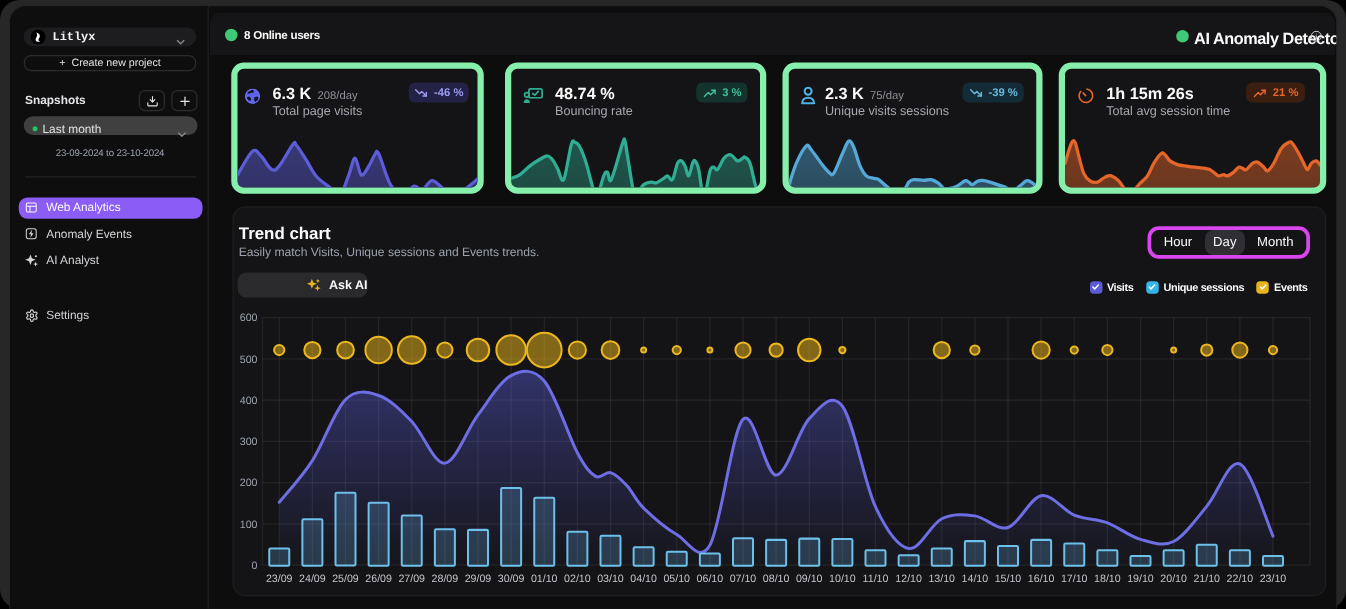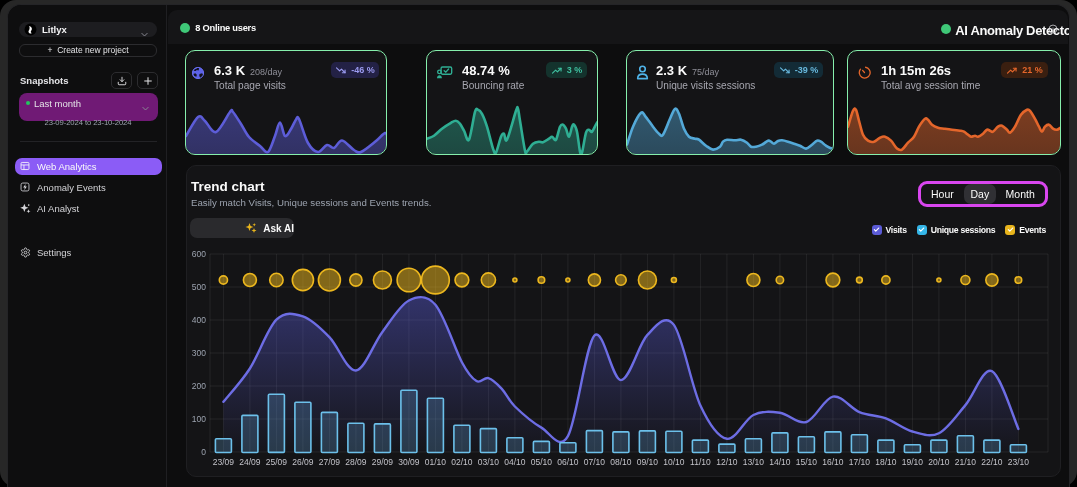--- a/index.html
+++ b/index.html
@@ -2,33 +2,33 @@
 <html><head><meta charset="utf-8">
 <style>
 * { margin:0; padding:0; box-sizing:border-box; }
 html,body { width:1077px; height:487px; background:#000; font-family:"Liberation Sans",sans-serif; overflow:hidden; }
 .abs { position:absolute; }
 #frame { position:absolute; inset:0; background:#272727; border-radius:16px; }
 #app { position:absolute; left:7px; top:4px; right:7px; bottom:0; background:#0d0d0e; border-radius:14px 14px 0 0; border:1px solid #242427; border-bottom:none; overflow:hidden; }
 #sidebar { position:absolute; left:0; top:0; width:159px; bottom:0; background:#0e0e0f; border-right:1px solid #1f1f22; }
 .pill { position:absolute; background:#1d1d20; border-radius:8px; }
 .txt { position:absolute; white-space:nowrap; }
-.card { position:absolute; top:45px; height:105px; background:#141416; border:1px solid #86efac; border-radius:10px; overflow:hidden; }
+.card { position:absolute; top:45px; height:105px; background:#141416; border:5px solid #86efac; border-radius:10px; overflow:hidden; }
 .badge { position:absolute; top:11px; height:16px; border-radius:5px; font-size:9px; font-weight:700; display:flex; align-items:center; justify-content:center; gap:4px;margin-left:12px; }
 .val { position:absolute; top:12px; font-size:13px; font-weight:700; color:#fafafa; }
 .perday { font-size:9px; font-weight:400; color:#8f8f98; margin-left:5px; }
 .sub { position:absolute; top:28.5px; font-size:10.1px; color:#a7a7b0; }
 .mitem { position:absolute; left:7px; width:147px; height:17.5px; color:#d4d4d8; font-size:9.5px; }
 .mitem span { position:absolute; left:22px; top:3.5px; }
 </style></head>
 <body>
 <div id="frame"></div>
 <div id="app">
  <div id="sidebar">
-  <div class="pill" style="left:11px;top:16.5px;width:138px;height:15px;">
+  <div class="pill" style="left:11px;top:16.5px;width:138px;height:15px;font-family:Liberation Mono, monospace;">
     <svg width="13" height="13" viewBox="0 0 24 24" style="position:absolute;left:5px;top:1px">
 <circle cx="12" cy="12" r="11" fill="#000"></circle>
 <path d="M9.5 5.5c3.5 1 5.5 3 5 6-.4 2.4-2.2 3-2 5 .2 1.6 1.5 2 2.5 2-2 1.5-5.5 1-6.5-1.5-.8-2 .8-3.5 1.5-5.5.7-2 .5-4-0.5-6z" fill="#fff"></path>
 </svg>
     <span class="txt" style="left:23px;top:2.5px;font-size:9.5px;font-weight:600;color:#f4f4f5">Litlyx</span>
     <span class="abs" style="right:8px;top:3px"><svg width="9" height="9" viewBox="0 0 24 24" fill="none" stroke="#8a8a93" stroke-width="2.6" stroke-linecap="round" stroke-linejoin="round">
             <path d="M5 9l7 7 7-7"></path>
           </svg></span>
   </div>
   <div class="abs" style="left:11px;top:39px;width:138px;height:12.5px;border:1px solid #2c2c2f;border-radius:6px;text-align:center;font-size:8.5px;color:#e4e4e7;line-height:11px">+&nbsp; Create new project</div>
@@ -37,21 +37,21 @@
         <svg width="10" height="10" viewBox="0 0 24 24" fill="none" stroke="#e4e4e7" stroke-width="2.2" stroke-linecap="round" stroke-linejoin="round" style="position:absolute;left:5px;top:3px">
 <path d="M12 3v10M7.5 9L12 13.5 16.5 9"></path>
           <path d="M3 15v4a2 2 0 0 0 2 2h14a2 2 0 0 0 2-2v-4"></path>
 </svg>
       </div>
   <div class="abs" style="left:128.5px;top:67px;width:21px;height:16.5px;border:1px solid #2c2c2f;border-radius:5px">
         <svg width="10" height="10" viewBox="0 0 24 24" fill="none" stroke="#e4e4e7" stroke-width="2.4" stroke-linecap="round" style="position:absolute;left:5px;top:3px">
 <path d="M12 4v16M4 12h16"></path>
 </svg>
       </div>
-  <div class="pill" style="left:11px;top:88.3px;width:138.5px;height:28px;background:#701a75">
+  <div class="pill" style="left:11px;top:88.3px;width:138.5px;height:15px;background:#404040">
     <span class="abs" style="left:6.5px;top:7.7px;width:4px;height:4px;border-radius:50%;background:#22c55e"></span>
     <span class="txt" style="left:15px;top:5px;font-size:9.5px;color:#e4e4e7">Last month</span>
     <span class="abs" style="right:8px;top:5.5px"><svg width="9" height="9" viewBox="0 0 24 24" fill="none" stroke="#8a8a93" stroke-width="2.6" stroke-linecap="round" stroke-linejoin="round">
             <path d="M5 9l7 7 7-7"></path>
           </svg></span>
   </div>
   <div class="txt" style="left:0;top:112.5px;width:160px;text-align:center;font-size:7.7px;letter-spacing:-0.1px;color:#9ca3af">23-09-2024 to 23-10-2024</div>
   <div class="abs" style="left:12px;top:136px;width:137px;border-top:1px solid #232326"></div>
 
   <div class="mitem" style="top:152.5px;background:#8b5cf6;border-radius:7px;color:#fafafa">
@@ -115,21 +115,21 @@
         <defs>
           <linearGradient id="g1" x1="0" y1="0" x2="0" y2="1">
             <stop offset="0" stop-color="#5d5dd8" stop-opacity="0.5"></stop>
             <stop offset="1" stop-color="#5d5dd8" stop-opacity="0.4"></stop>
           </linearGradient>
         </defs>
         <path d="M0.0,75.0C2.0,71.8 8.8,58.5 12.0,56.0C15.2,53.5 16.0,57.5 19.0,60.0C22.0,62.5 25.8,72.5 30.0,71.0C34.2,69.5 41.2,54.3 44.0,51.0C46.8,47.7 45.2,49.0 47.0,51.0C48.8,53.0 52.3,58.8 55.0,63.0C57.7,67.2 59.8,72.3 63.0,76.0C66.2,79.7 70.8,82.5 74.0,85.0C77.2,87.5 79.5,92.7 82.0,91.0C84.5,89.3 87.0,79.9 89.0,75.0C91.0,70.1 92.3,61.5 94.0,61.5C95.7,61.5 97.2,73.9 99.0,75.0C100.8,76.1 103.2,70.8 105.0,68.0C106.8,65.2 108.7,60.2 110.0,58.5C111.3,56.8 111.0,54.1 113.0,58.0C115.0,61.9 118.8,76.5 122.0,82.0C125.2,87.5 128.8,90.7 132.0,91.0C135.2,91.3 138.3,84.7 141.0,84.0C143.7,83.3 145.5,87.8 148.0,87.0C150.5,86.2 152.7,79.2 156.0,79.5C159.3,79.8 164.8,87.1 168.0,89.0C171.2,90.9 171.3,92.5 175.0,91.0C178.7,89.5 186.0,83.2 190.0,80.0C194.0,76.8 197.0,72.5 199.0,72.0C201.0,71.5 201.5,76.2 202.0,77.0L202.0,95.0L0.0,95.0Z" fill="url(#g1)"></path>
         <path d="M0.0,75.0C2.0,71.8 8.8,58.5 12.0,56.0C15.2,53.5 16.0,57.5 19.0,60.0C22.0,62.5 25.8,72.5 30.0,71.0C34.2,69.5 41.2,54.3 44.0,51.0C46.8,47.7 45.2,49.0 47.0,51.0C48.8,53.0 52.3,58.8 55.0,63.0C57.7,67.2 59.8,72.3 63.0,76.0C66.2,79.7 70.8,82.5 74.0,85.0C77.2,87.5 79.5,92.7 82.0,91.0C84.5,89.3 87.0,79.9 89.0,75.0C91.0,70.1 92.3,61.5 94.0,61.5C95.7,61.5 97.2,73.9 99.0,75.0C100.8,76.1 103.2,70.8 105.0,68.0C106.8,65.2 108.7,60.2 110.0,58.5C111.3,56.8 111.0,54.1 113.0,58.0C115.0,61.9 118.8,76.5 122.0,82.0C125.2,87.5 128.8,90.7 132.0,91.0C135.2,91.3 138.3,84.7 141.0,84.0C143.7,83.3 145.5,87.8 148.0,87.0C150.5,86.2 152.7,79.2 156.0,79.5C159.3,79.8 164.8,87.1 168.0,89.0C171.2,90.9 171.3,92.5 175.0,91.0C178.7,89.5 186.0,83.2 190.0,80.0C194.0,76.8 197.0,72.5 199.0,72.0C201.0,71.5 201.5,76.2 202.0,77.0" fill="none" stroke="#5d5dd8" stroke-width="2.6" stroke-linejoin="round" stroke-linecap="round"></path>
       </svg>
  </div>
- <div class="card" style="left:418px;width:172px">
+ <div class="card" style="left:396px;width:209px">
    <svg width="17" height="13" viewBox="0 0 24 19" fill="none" stroke="#2fae93" stroke-width="2" stroke-linecap="round" stroke-linejoin="round" style="position:absolute;left:9px;top:15px">
 <rect x="7" y="1.5" width="15.5" height="10.5" rx="2"></rect>
 <path d="M11.5 7l2.5 2 4-4.5"></path>
 <circle cx="4.6" cy="8.6" r="2.6"></circle>
 <path d="M1 18c0-3 1.6-4.4 3.6-4.4S8.2 15 8.2 18z" fill="#2fae93" stroke="none"></path>
 </svg>
    <div class="val" style="left:35px">48.74 %</div>
    <div class="badge" style="right:10px;width:41px;background:#14332d;color:#3fbf9f"><svg width="12" height="9" viewBox="0 0 24 20" fill="none" stroke="currentColor" stroke-width="2.6" stroke-linecap="round" stroke-linejoin="round">
           <path d="M2 16l7-7 4 4 8-8"></path>
           <path d="M15 5h6v6"></path>

